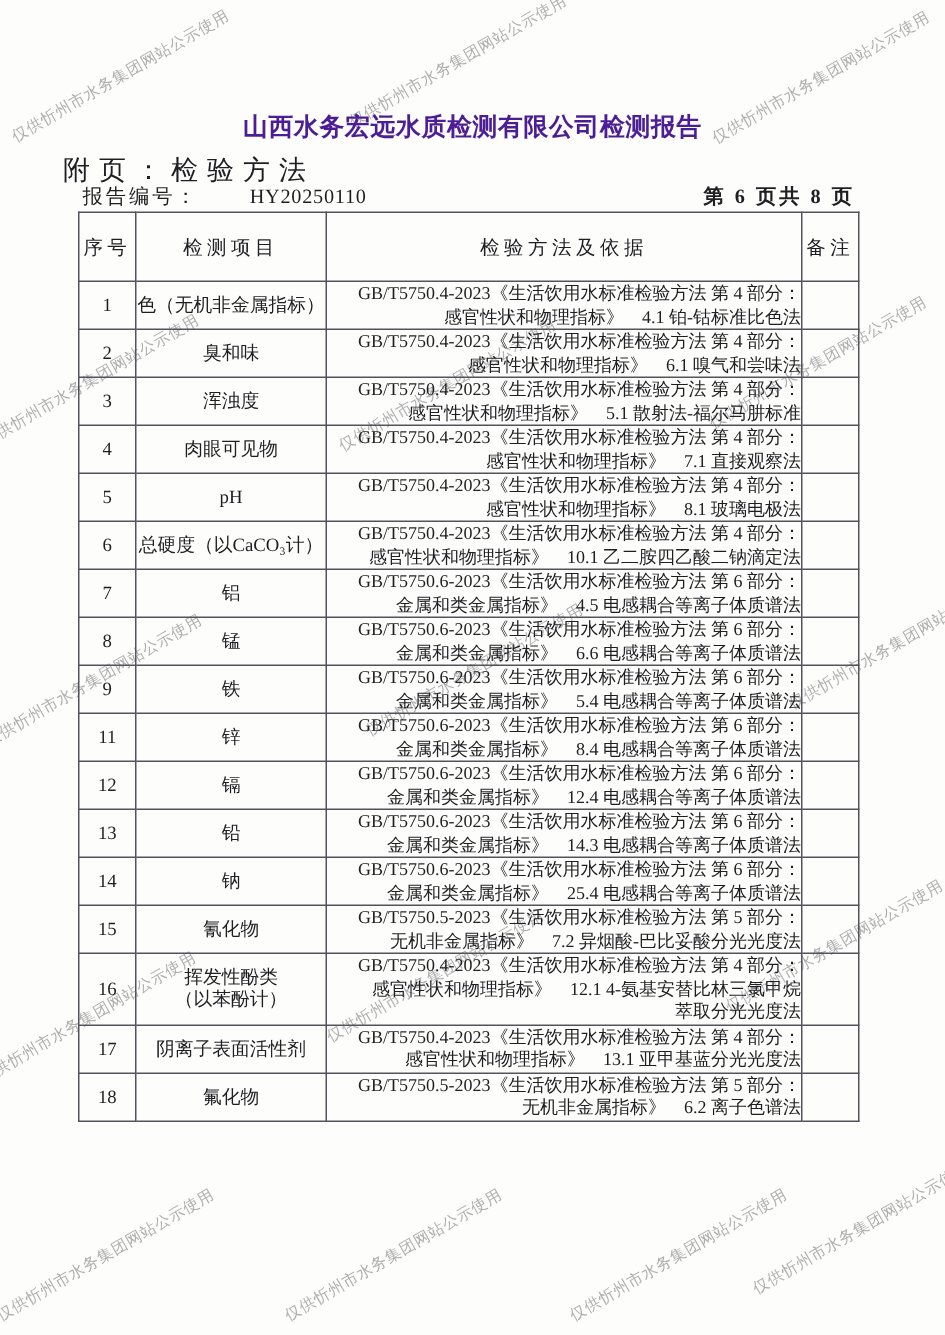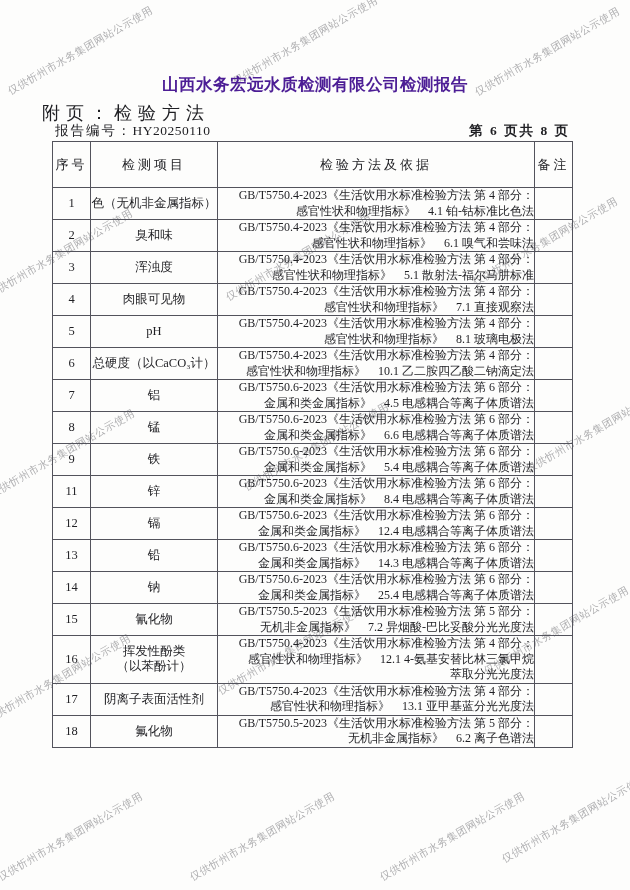--- a/index.html
+++ b/index.html
@@ -34,21 +34,21 @@
   .subtitle{
     position:absolute;left:42px;top:101px;
     font-size:18px;letter-spacing:6px;text-align:center;
   }
   .meta-row{
     position:absolute;left:55px;top:122px;width:515px;
     display:flex;justify-content:space-between;align-items:baseline;
     font-size:13.5px;
   }
   .report-no-label{letter-spacing:2px;}
-  .report-no-value{letter-spacing:0.5px;font-family:"Liberation Serif","DejaVu Serif",serif;}
+  .report-no-value{letter-spacing:0.5px;font-family:"Liberation Serif","DejaVu Serif",serif;margin-left:34px;}
   .page-indicator{letter-spacing:2px;font-weight:bold;}
   table.methods{
     position:absolute;left:52px;top:141px;
     width:520px;
     border-collapse:collapse;
     table-layout:fixed;
     background:transparent;
   }
   table.methods th,table.methods td{
     border:1px solid #53535c;

